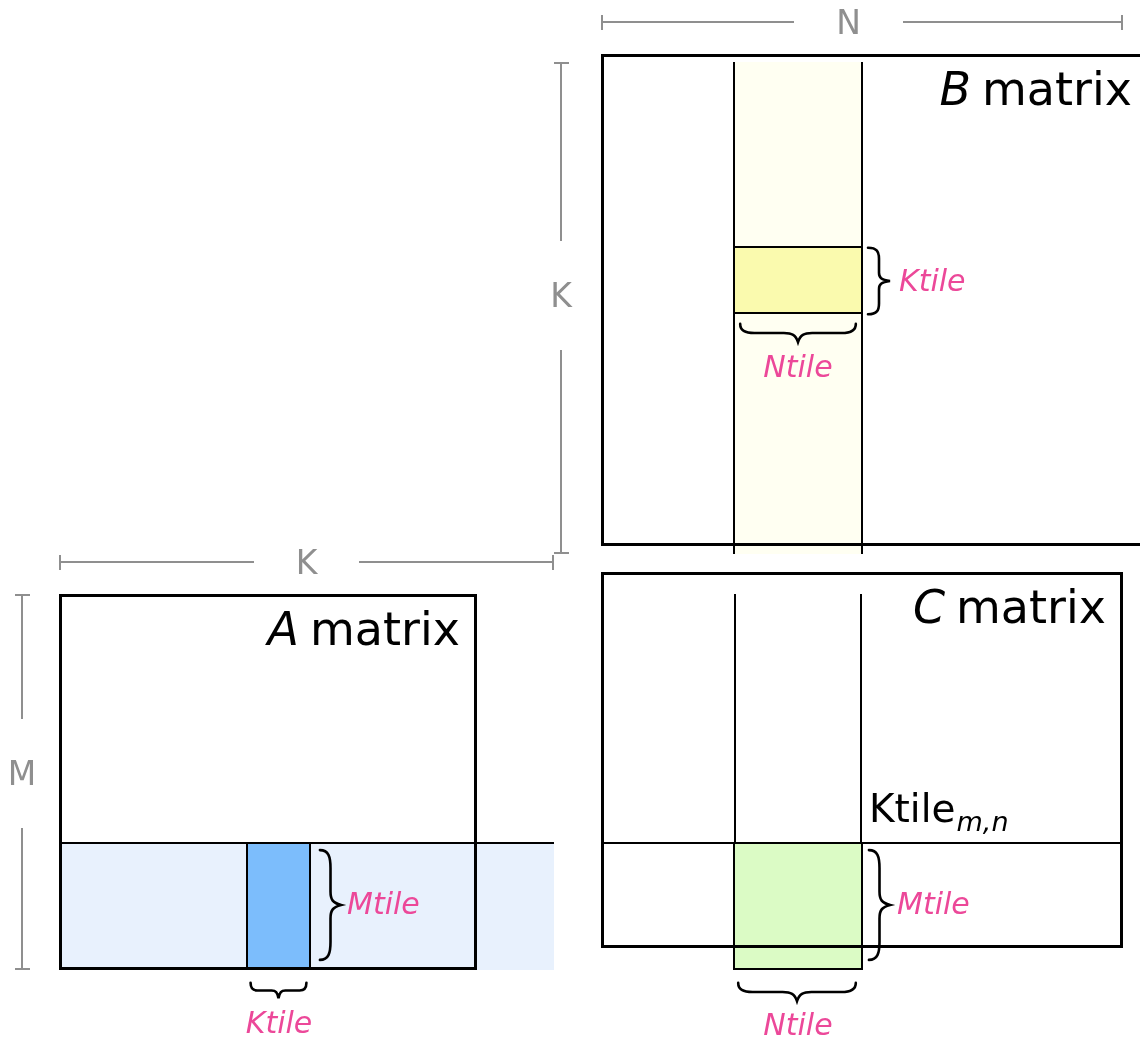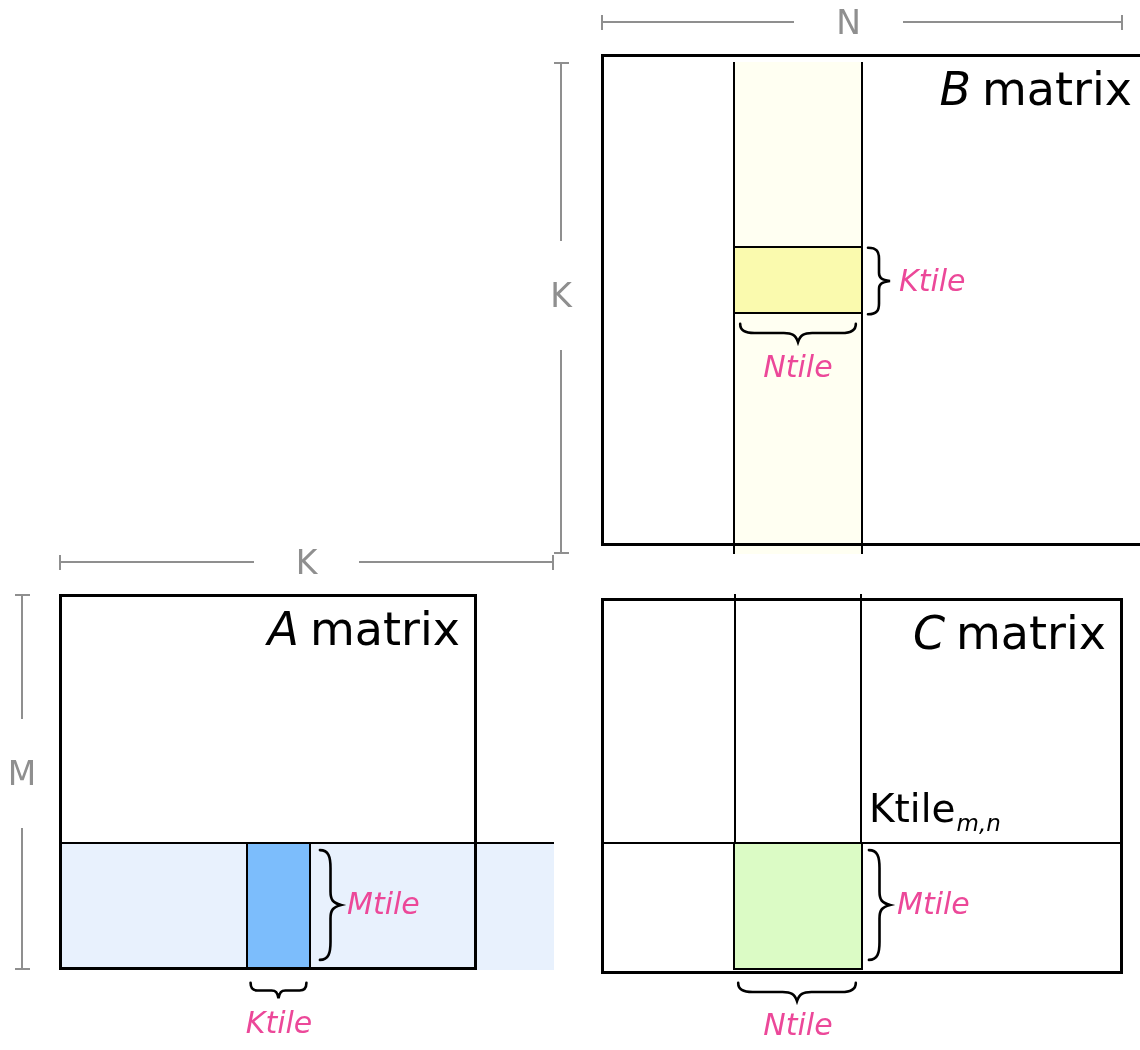--- a/index.html
+++ b/index.html
@@ -69,21 +69,21 @@
     white-space:nowrap;color:#ec4899;
   }
   .centered{text-align:center;}
 
   
   .block-label{
     position:absolute;
     font-size:39px;line-height:1.1;white-space:nowrap;color:#000;
   }
   .block-label .sub{
-    font-size:23px;font-style:italic;
+    font-size:27px;font-style:italic;
     position:relative;top:9px;left:1px;margin-top:10px;
   }
 </style>
 </head>
 <body>
 
 <div id="canvas">
 
   <div class="strip-v" style="left: 733px; top: 62px; width: 130px; height: 492px; background-color: rgb(255, 255, 242);"></div>
   <div class="tile" style="left: 733px; top: 246px; width: 130px; height: 68px; background-color: rgb(250, 250, 174);"></div>
@@ -101,21 +101,21 @@
       <span class="letter">B</span><span class="word">matrix</span>
     </div>
   </div>
 
   <div class="matrix-box" style="left:59px;top:594px;width:418px;height:376px;">
     <div class="matrix-title">
       <span class="letter">A</span><span class="word">matrix</span>
     </div>
   </div>
 
-  <div class="matrix-box" style="left:601px;top:598px;width:522px;height:376px;">
+  <div class="matrix-box" style="left:601px;top:572px;width:522px;height:376px;">
     <div class="matrix-title">
       <span class="letter">C</span><span class="word">matrix</span>
     </div>
   </div>
 
   <div class="dim dim-h" style="left:601px;top:14px;width:522px;height:16px;">
     <div class="tick-v"></div>
     <div class="line-h grow1"></div>
     <div class="dim-label">N</div>
     <div class="line-h grow2"></div>

